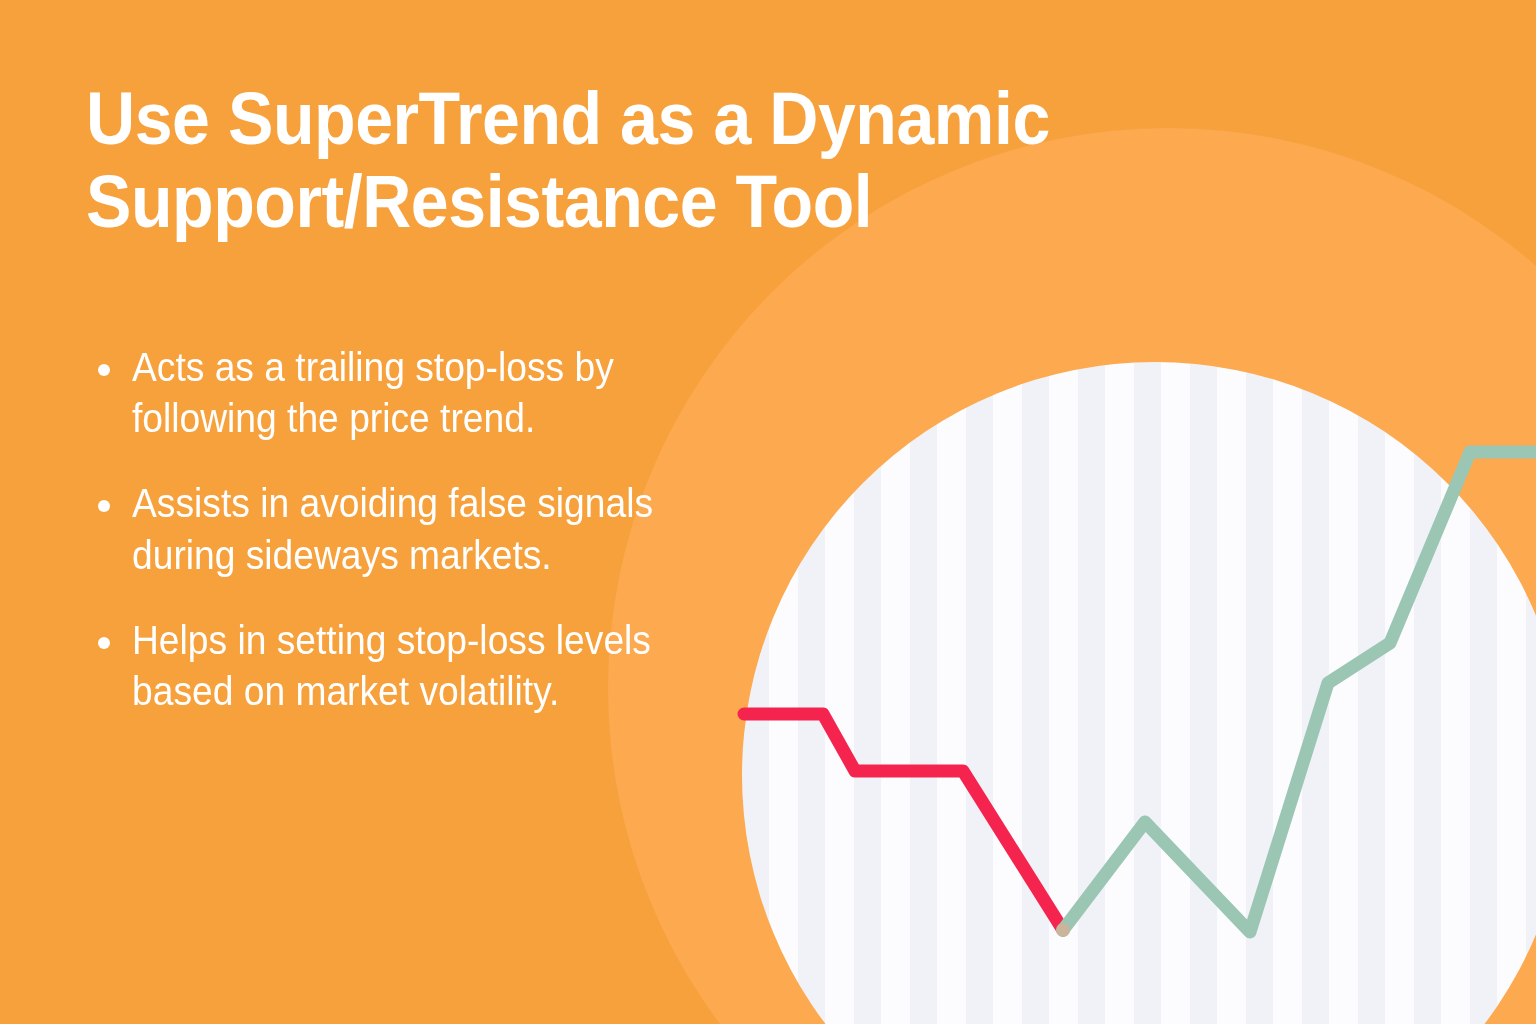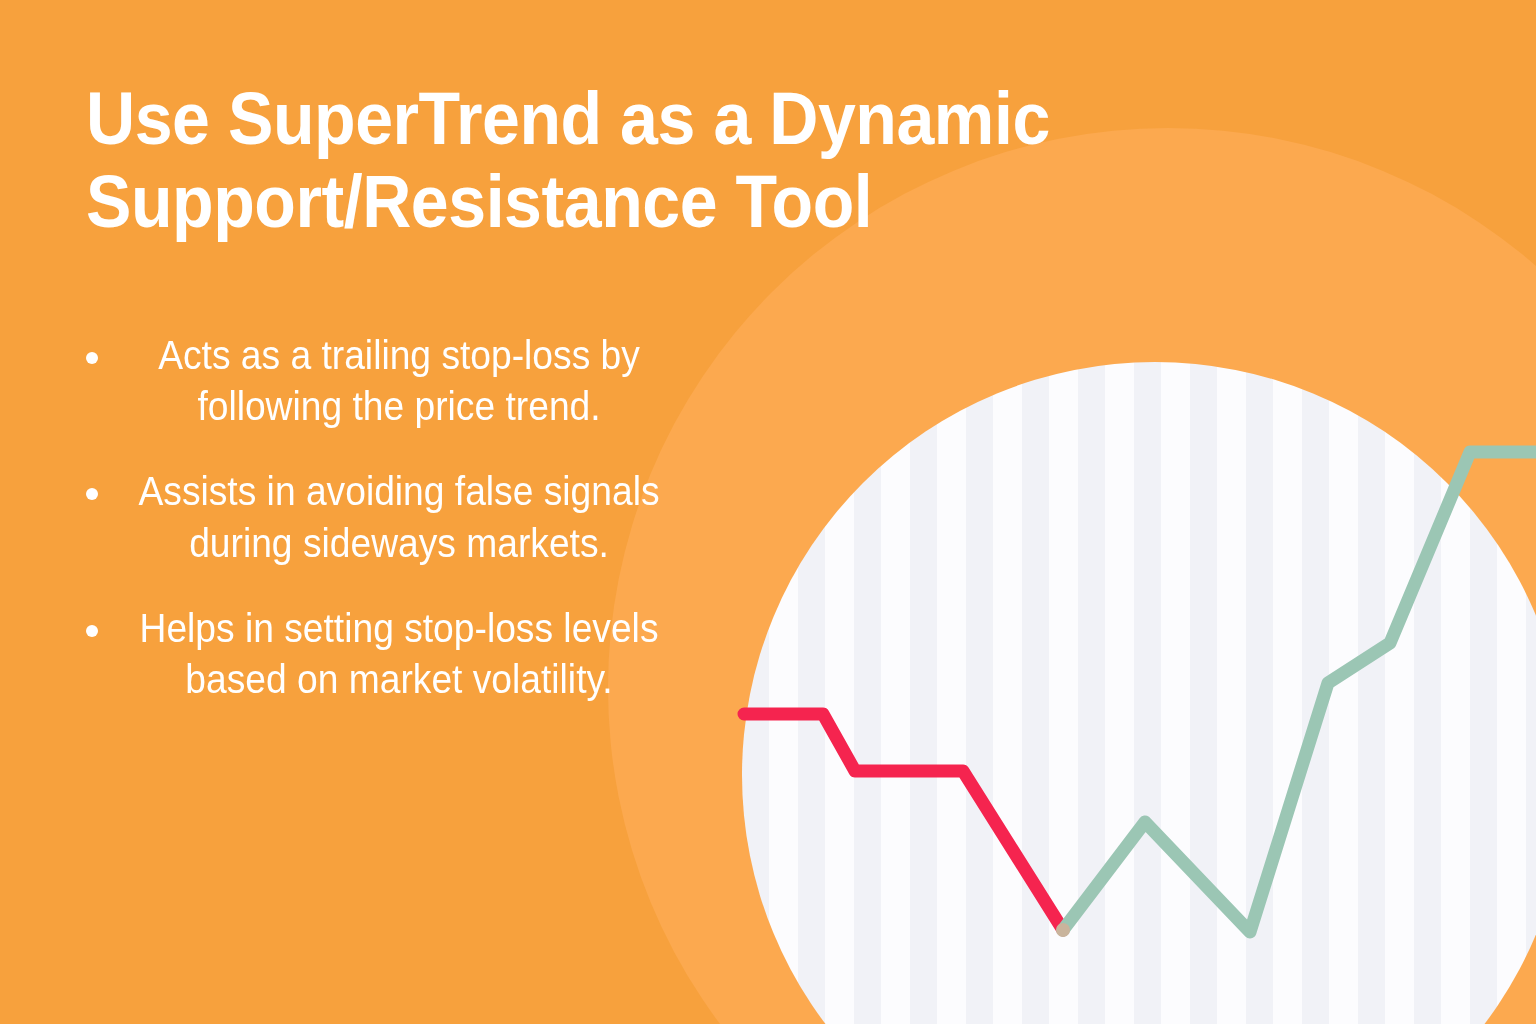--- a/index.html
+++ b/index.html
@@ -74,24 +74,23 @@
     font-stretch: condensed;
     transform: scaleX(0.92);
     transform-origin: left top;
     white-space: pre-line;
   }
   .bullets {
     position: absolute;
     left: 86px;
     top: 330px;
     width: 640px;
-    margin: 0;
+    margin: 12px;
     padding: 0;
     list-style: none;
-    text-align: center;
   }
   .bullet {
     position: relative;
     display: flex;
     align-items: flex-start;
     margin-bottom: 34px;
   }
   .bullet-dot {
     flex: 0 0 auto;
     width: 12px;

